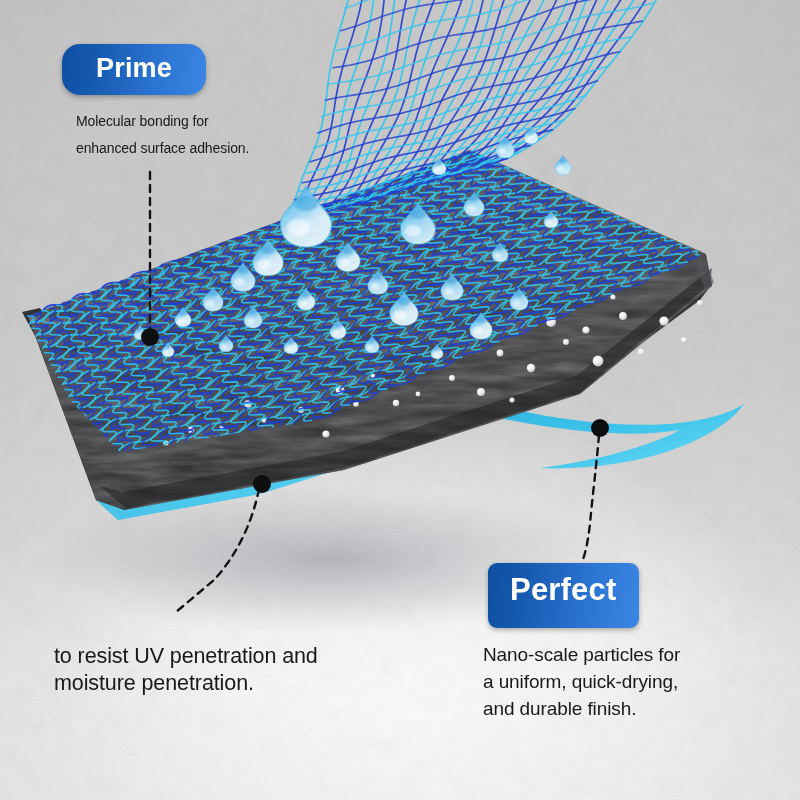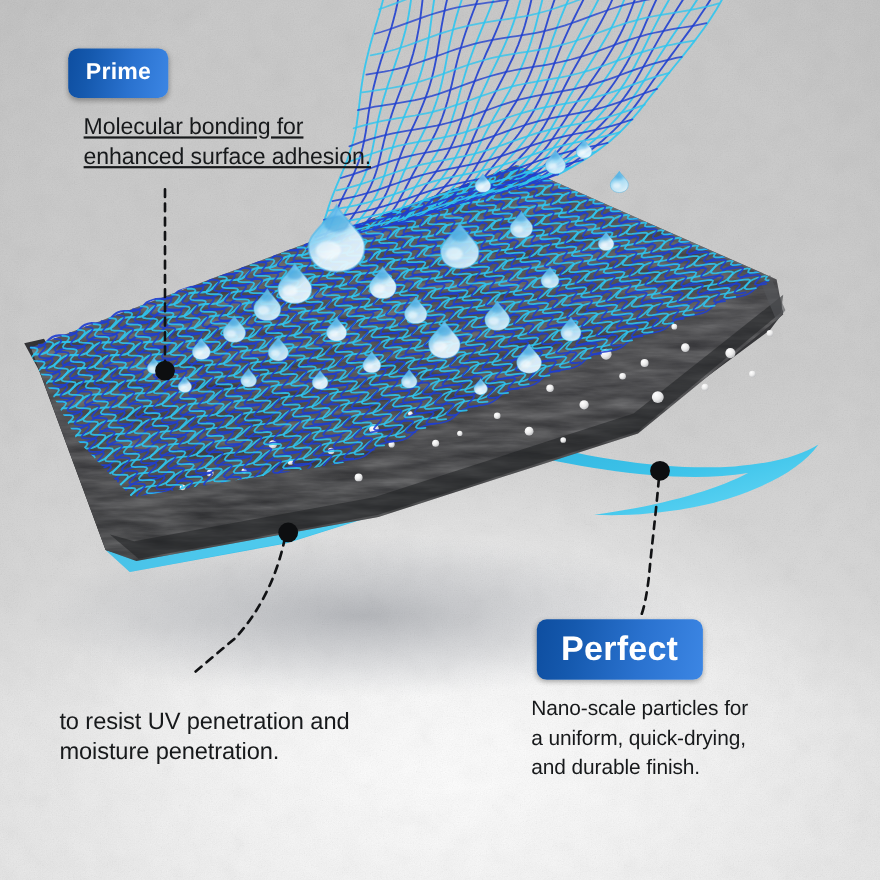--- a/index.html
+++ b/index.html
@@ -40,29 +40,29 @@
     line-height:1;
     white-space:nowrap;
   }
   .desc{
     color:#17191b;
     font-weight:400;
     letter-spacing:-.1px;
   }
 
   #callout-prime{left:62px;top:44px;}
-  #callout-prime .badge{font-size:21px;padding:11px 16px 13px;}
-  #callout-prime .desc{font-size:21px;line-height:27px;margin:13px 0 0 14px;text-decoration:underline;}
+  #callout-prime .badge{font-size:27px;padding:11px 34px 13px;border-radius:18px;}
+  #callout-prime .desc{font-size:14px;line-height:27px;margin:13px 0 0 14px;}
 
   #callout-protect{left:62px;top:630px;}
   #callout-protect .badge{font-size:31px;padding:11px 24px 13px;margin-left:0;}
   #callout-protect .desc{font-size:21.5px;line-height:27px;margin:13px 0 0 -8px;}
 
   #callout-perfect{left:488px;top:563px;}
-  #callout-perfect .badge{font-size:31px;padding:11px 22px 13px;}
+  #callout-perfect .badge{font-size:31px;padding:11px 22px 23px;}
   #callout-perfect .desc{font-size:19px;line-height:27px;margin:13px 0 0 -5px;}
 </style>
 </head>
 <body>
 
 <div id="stage">
 
   <div class="bg-base"></div>
   <svg class="bg-speckle" viewBox="0 0 800 800" preserveAspectRatio="none">
     <defs>

